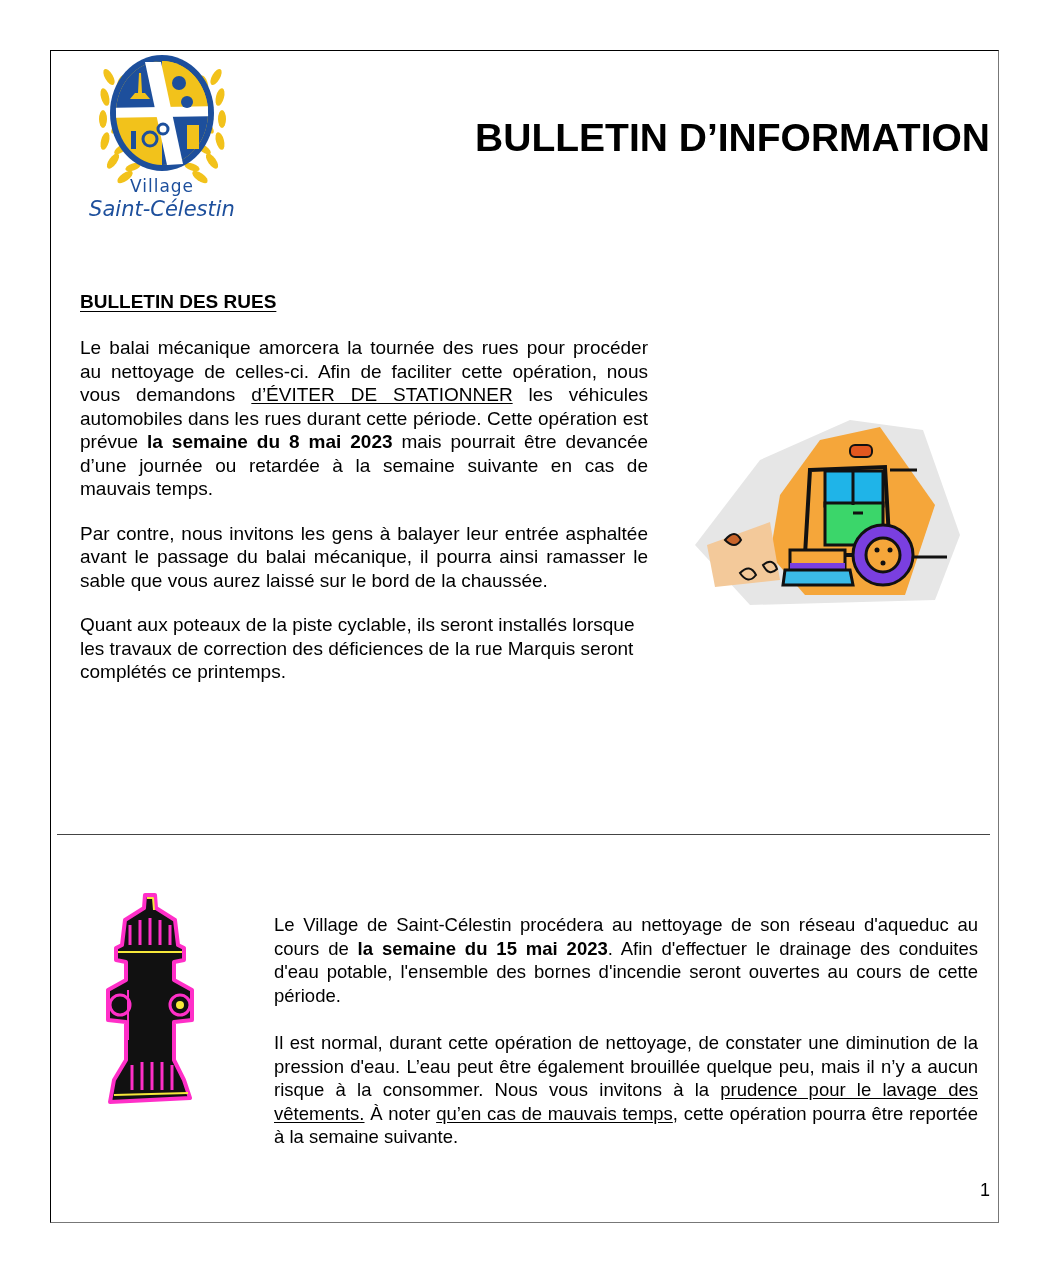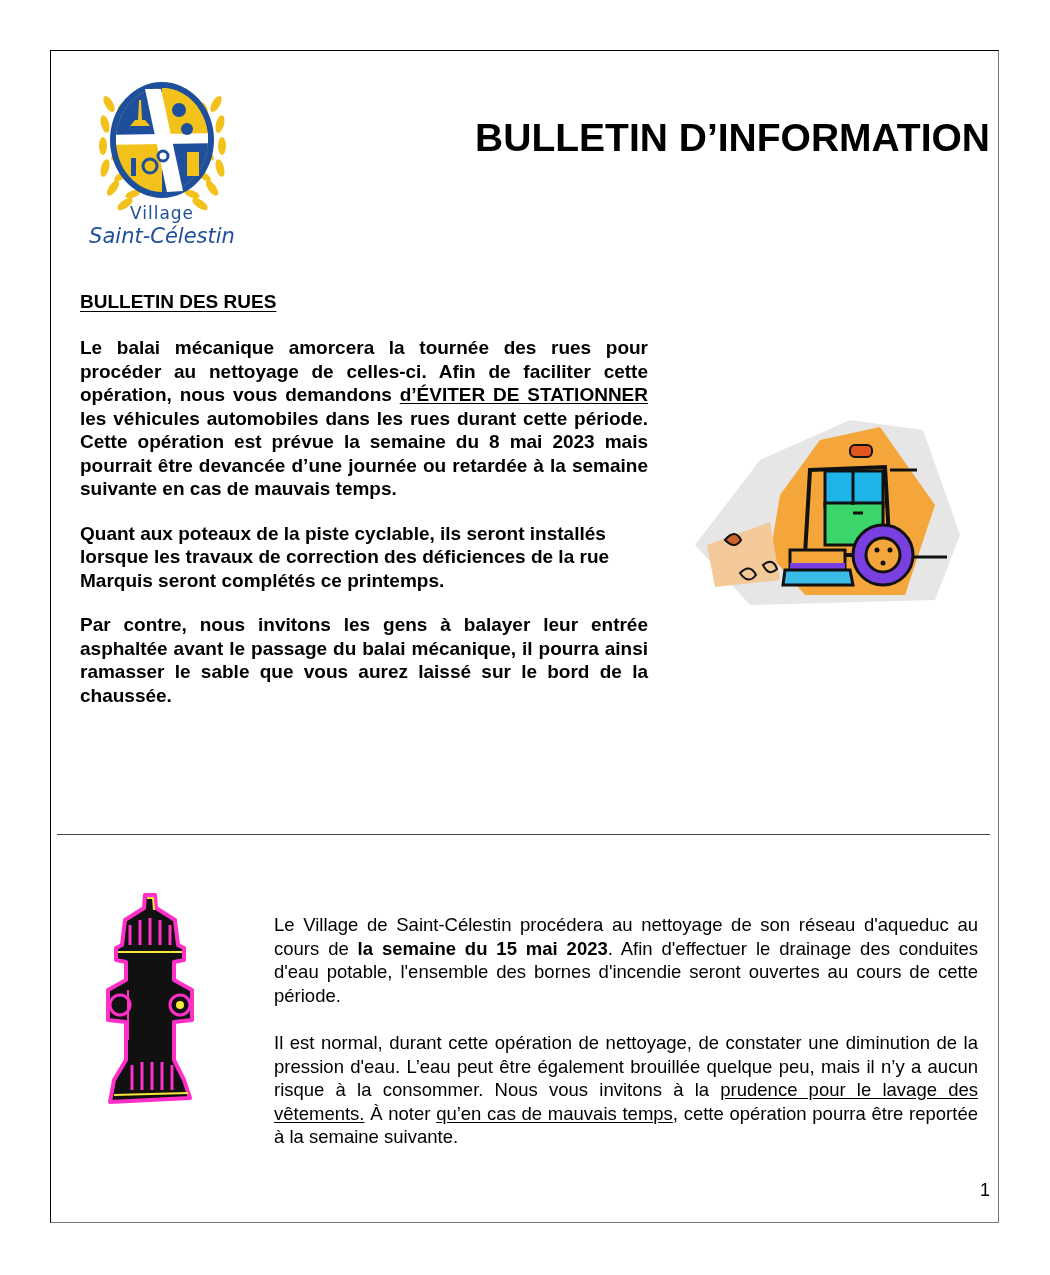--- a/index.html
+++ b/index.html
@@ -1,30 +1,30 @@
 <!DOCTYPE html>
 <html><head>
   <meta charset="utf-8">
   <style>
     html, body { margin: 0; padding: 0; background: #ffffff; }
     body { width: 1050px; height: 1275px; position: relative; overflow: hidden;
            font-family: "Liberation Sans", sans-serif; color: #000; }
     .page-frame { position: absolute; left: 50px; top: 50px; width: 949px; height: 1173px;
                   border: 1.5px solid #000; border-right-color: #777; border-bottom-color: #777;
                   box-sizing: border-box; }
-    .logo { position: absolute; left: 75px; top: 74px; width: 175px; height: 178px; }
+    .logo { position: absolute; left: 75px; top: 47px; width: 175px; height: 178px; }
     .title { position: absolute; left: 380px; top: 106px; width: 610px; text-align: right;
              font-weight: bold; font-size: 39px; line-height: 64px; }
     .section-heading { font-weight: bold; font-size: 19px; text-decoration: underline;
                        text-underline-offset: 3px; margin: 0; }
     .h2-shadow { text-shadow: 1px 1px 1px #9a9a9a; }
     .para { font-size: 19px; line-height: 23.5px; text-align: justify; margin: 0; }
     .para u { text-underline-offset: 2px; }
     .col1 { position: absolute; left: 80px; top: 291px; width: 568px; }
-    .col1 .para { margin-top: 21px; font-weight: bold; }
+    .col1 .para { margin-top: 21px; }
     .col1 .para.first { margin-top: 23px; }
     .col1 .para.left { text-align: left; }
     .sweeper { position: absolute; left: 685px; top: 405px; width: 285px; height: 205px; }
     .divider { position: absolute; left: 57px; top: 834px; width: 933px; height: 0;
                border-top: 1.5px solid #444; }
     .hydrant { position: absolute; left: 100px; top: 890px; width: 100px; height: 225px; }
     .col2 { position: absolute; left: 274px; top: 889px; width: 704px; }
     .col2 .para { font-size: 18.5px; line-height: 23.5px; margin-top: 24px; }
     .col2 .para.first { }
     .page-number { position: absolute; left: 980px; top: 1180px; font-size: 18px; }
@@ -88,22 +88,22 @@
   </svg>
 </div>
 
 <div class="title">
   <div>BULLETIN D’INFORMATION</div>
 </div>
 
 <div class="col1">
   <h2 class="section-heading">BULLETIN DES RUES</h2>
   <p class="para first"><span>Le balai mécanique amorcera la tournée des rues pour procéder au nettoyage de celles-ci.  Afin de faciliter cette opération, nous vous demandons </span><u>d’ÉVITER DE STATIONNER</u><span> les véhicules automobiles dans les rues durant cette période.  Cette opération est prévue </span><b>la semaine du 8 mai 2023</b><span> mais pourrait être devancée d’une journée ou retardée à la semaine suivante en cas de mauvais temps.</span></p>
+  <p class="para">Par contre, nous invitons les gens à balayer leur entrée asphaltée avant le passage du balai mécanique, il pourra ainsi ramasser le sable que vous aurez laissé sur le bord de la chaussée.</p>
   <p class="para left">Quant aux poteaux de la piste cyclable, ils seront installés lorsque les travaux de correction des déficiences de la rue Marquis seront complétés ce printemps.</p>
-  <p class="para">Par contre, nous invitons les gens à balayer leur entrée asphaltée avant le passage du balai mécanique, il pourra ainsi ramasser le sable que vous aurez laissé sur le bord de la chaussée.</p>
 </div>
 
 <div class="sweeper">
   <svg width="285" height="205" viewBox="0 0 285 205">
     <polygon points="10,140 75,55 165,15 238,25 275,130 250,195 65,200" fill="#e6e6e6"></polygon>
     <polygon points="95,90 135,35 195,22 250,100 220,190 120,190 85,150" fill="#f5a63a"></polygon>
     <polygon points="22,140 85,117 95,175 30,182" fill="#f3c99a"></polygon>
 
     <path d="M125 65 L200 62 L205 150 L120 150 Z" fill="#f5a63a" stroke="#111" stroke-width="4"></path>
     <rect x="140" y="66" width="58" height="35" fill="#1fb4e8" stroke="#111" stroke-width="3"></rect>

